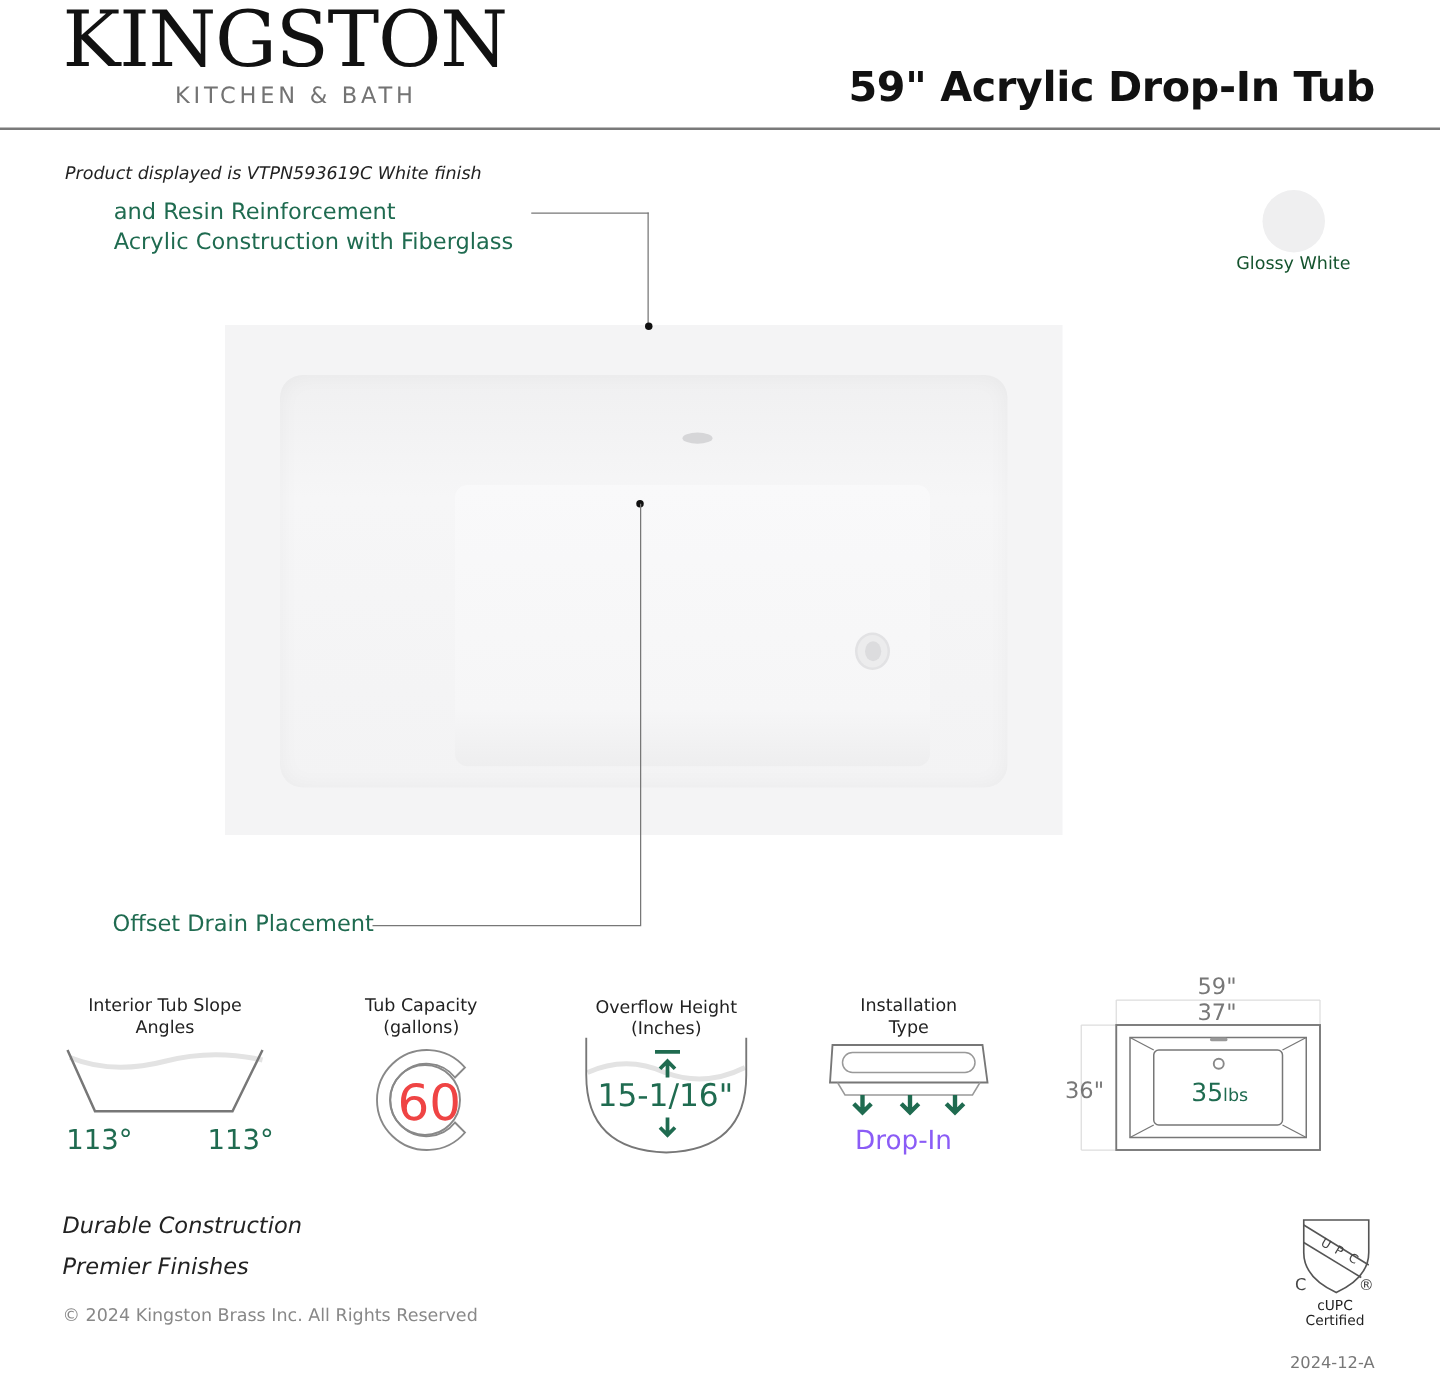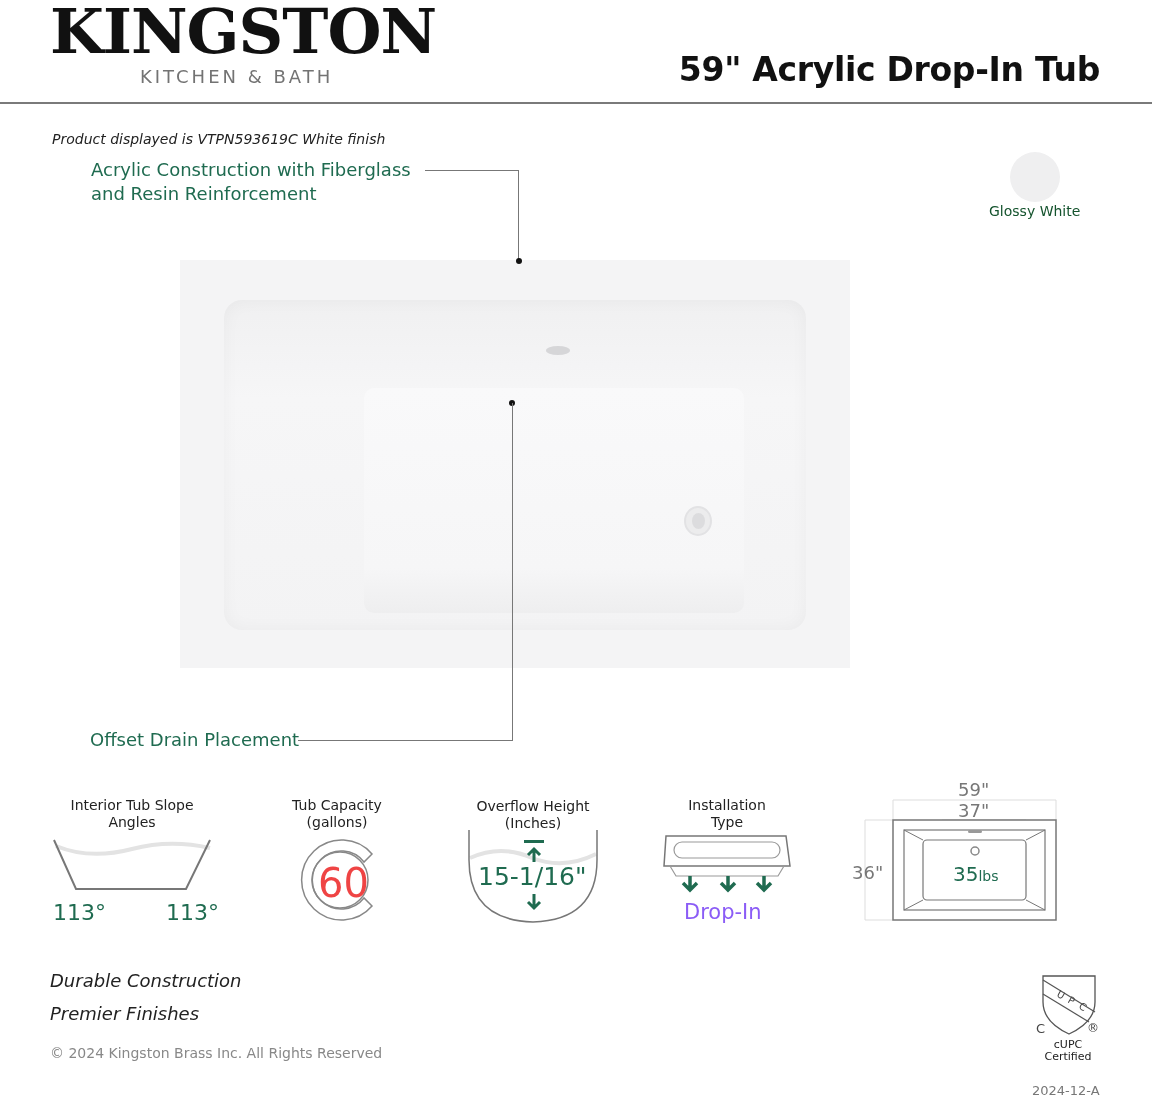--- a/index.html
+++ b/index.html
@@ -1,21 +1,21 @@
 <!DOCTYPE html>
 <html><head>
 <meta charset="utf-8">
 <style>
   * { box-sizing: border-box; margin: 0; padding: 0; }
   html, body { width: 1152px; height: 1100px; background: #ffffff; overflow: hidden; }
   body { position: relative; font-family: "DejaVu Sans", "Liberation Sans", sans-serif; color: #1a1a1a; }
   .abs { position: absolute; }
 
   
-  .brand { left: 50px; top: 0px; font-family: "DejaVu Serif", "Liberation Serif", serif; font-weight: bold; font-size: 62px; letter-spacing: -1px; color: #111; line-height: 64px; transform: scaleX(1.0); }
+  .brand { left: 50px; top: 0px; font-family: "DejaVu Serif", "Liberation Serif", serif; font-weight: normal; font-size: 62px; letter-spacing: -1px; color: #111; line-height: 64px; transform: scaleX(1.0); }
   .brand-sub { left: 140px; top: 66px; font-size: 18px; letter-spacing: 3px; color: #737373; font-family: "DejaVu Sans", sans-serif; }
   .title { right: 52px; top: 50px; font-size: 33px; font-weight: bold; color: #111; font-family: "DejaVu Sans", sans-serif; letter-spacing: -0.3px; }
   .header-rule { left: 0; top: 102px; width: 1152px; height: 2px; background: #7a7a7a; }
 
   .product-note { left: 52px; top: 119px; font-size: 14px; font-style: italic; color: #222; margin-top: 12px; }
 
   
   .callout { color: #1f6b50; font-size: 18px; line-height: 24px; }
   .callout-top { left: 91px; top: 158px; }
   .callout-bottom { left: 90px; top: 728px; }
@@ -49,22 +49,22 @@
 <body>
 
 <div class="abs brand">KINGSTON</div>
 <div class="abs brand-sub">KITCHEN &amp; BATH</div>
 <div class="abs title">59" Acrylic Drop-In Tub</div>
 <div class="abs header-rule"></div>
 
 <div class="abs product-note">Product displayed is VTPN593619C White finish</div>
 
 <div class="abs callout callout-top">
+  <div>and Resin Reinforcement</div>
   <div>Acrylic Construction with Fiberglass</div>
-  <div>and Resin Reinforcement</div>
 </div>
 <div class="abs line" style="left:425px; top:170px; width:94px; height:1px;"></div>
 <div class="abs line" style="left:518px; top:170px; width:1px; height:91px;"></div>
 
 <div class="abs swatch"></div>
 <div class="abs swatch-label">Glossy White</div>
 
 <div class="abs tub">
   <div class="tub-rim-inner">
     <div class="tub-floor">

